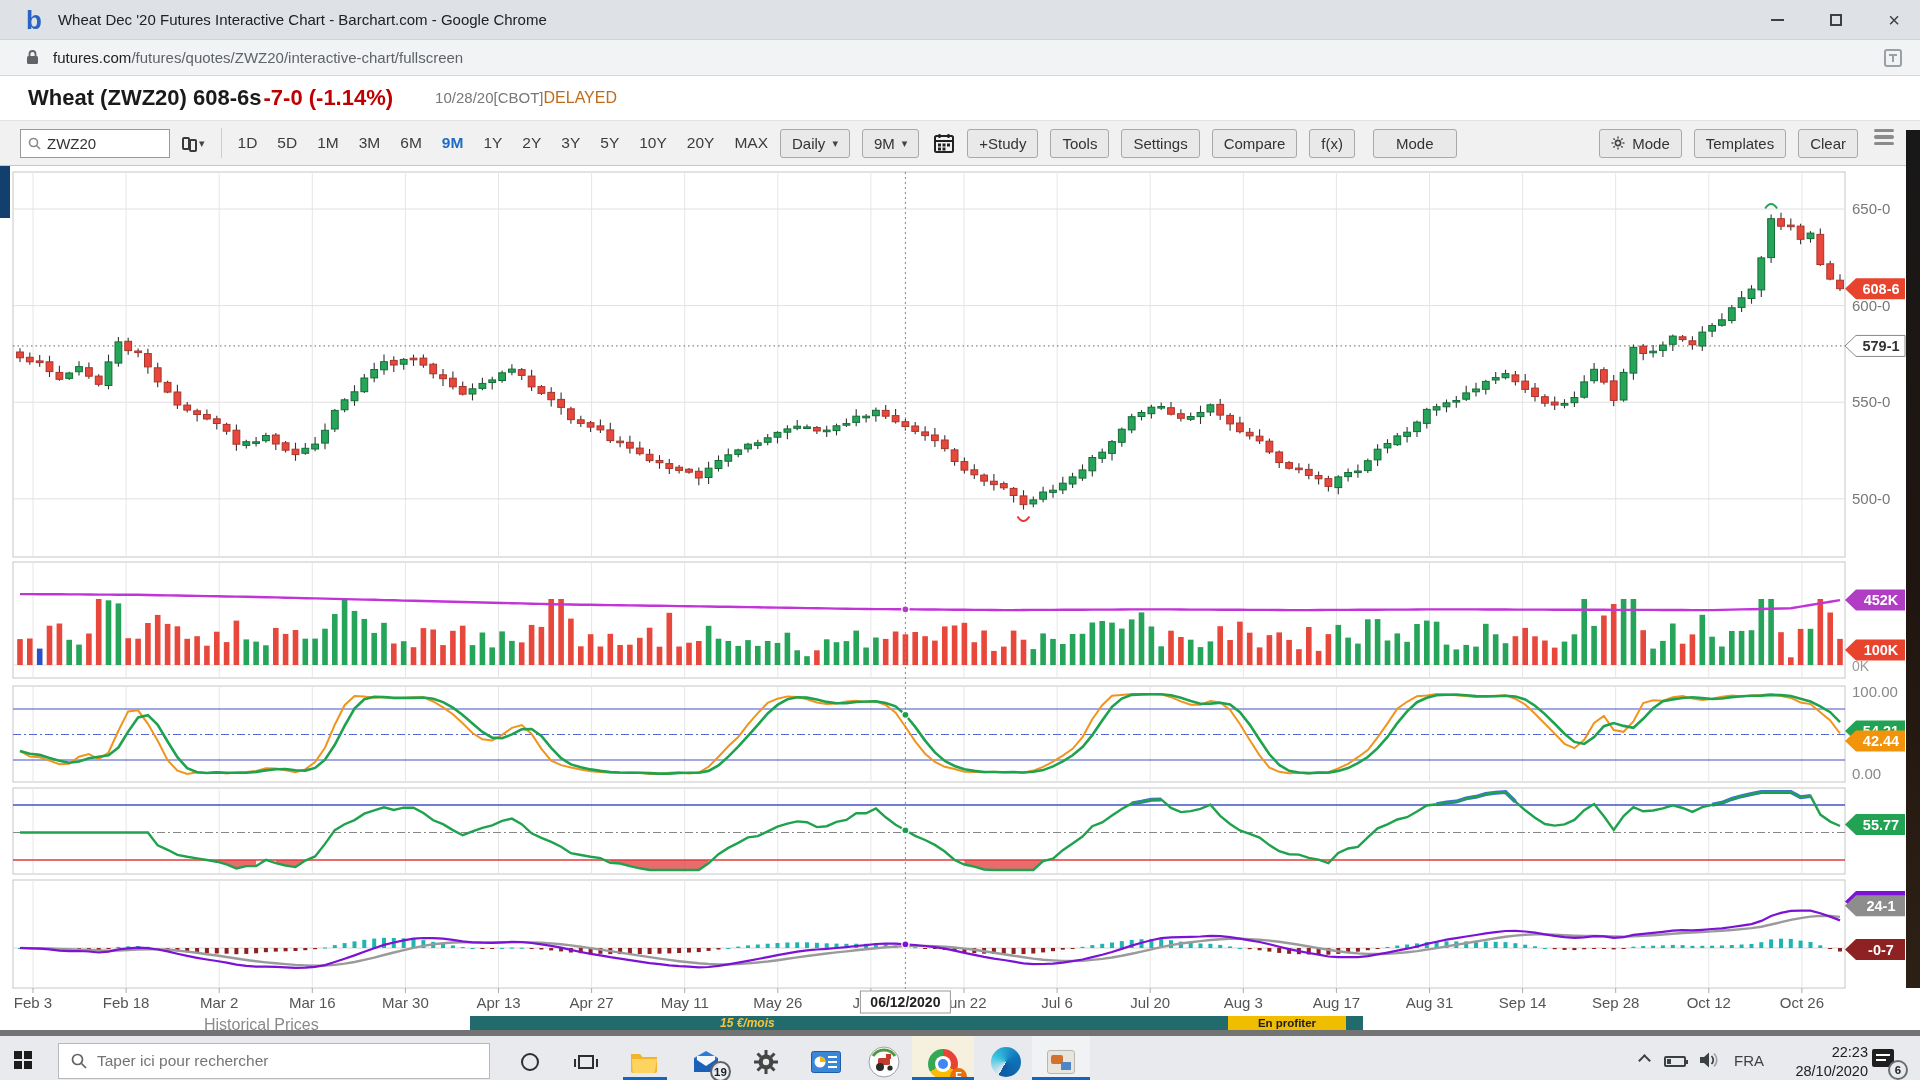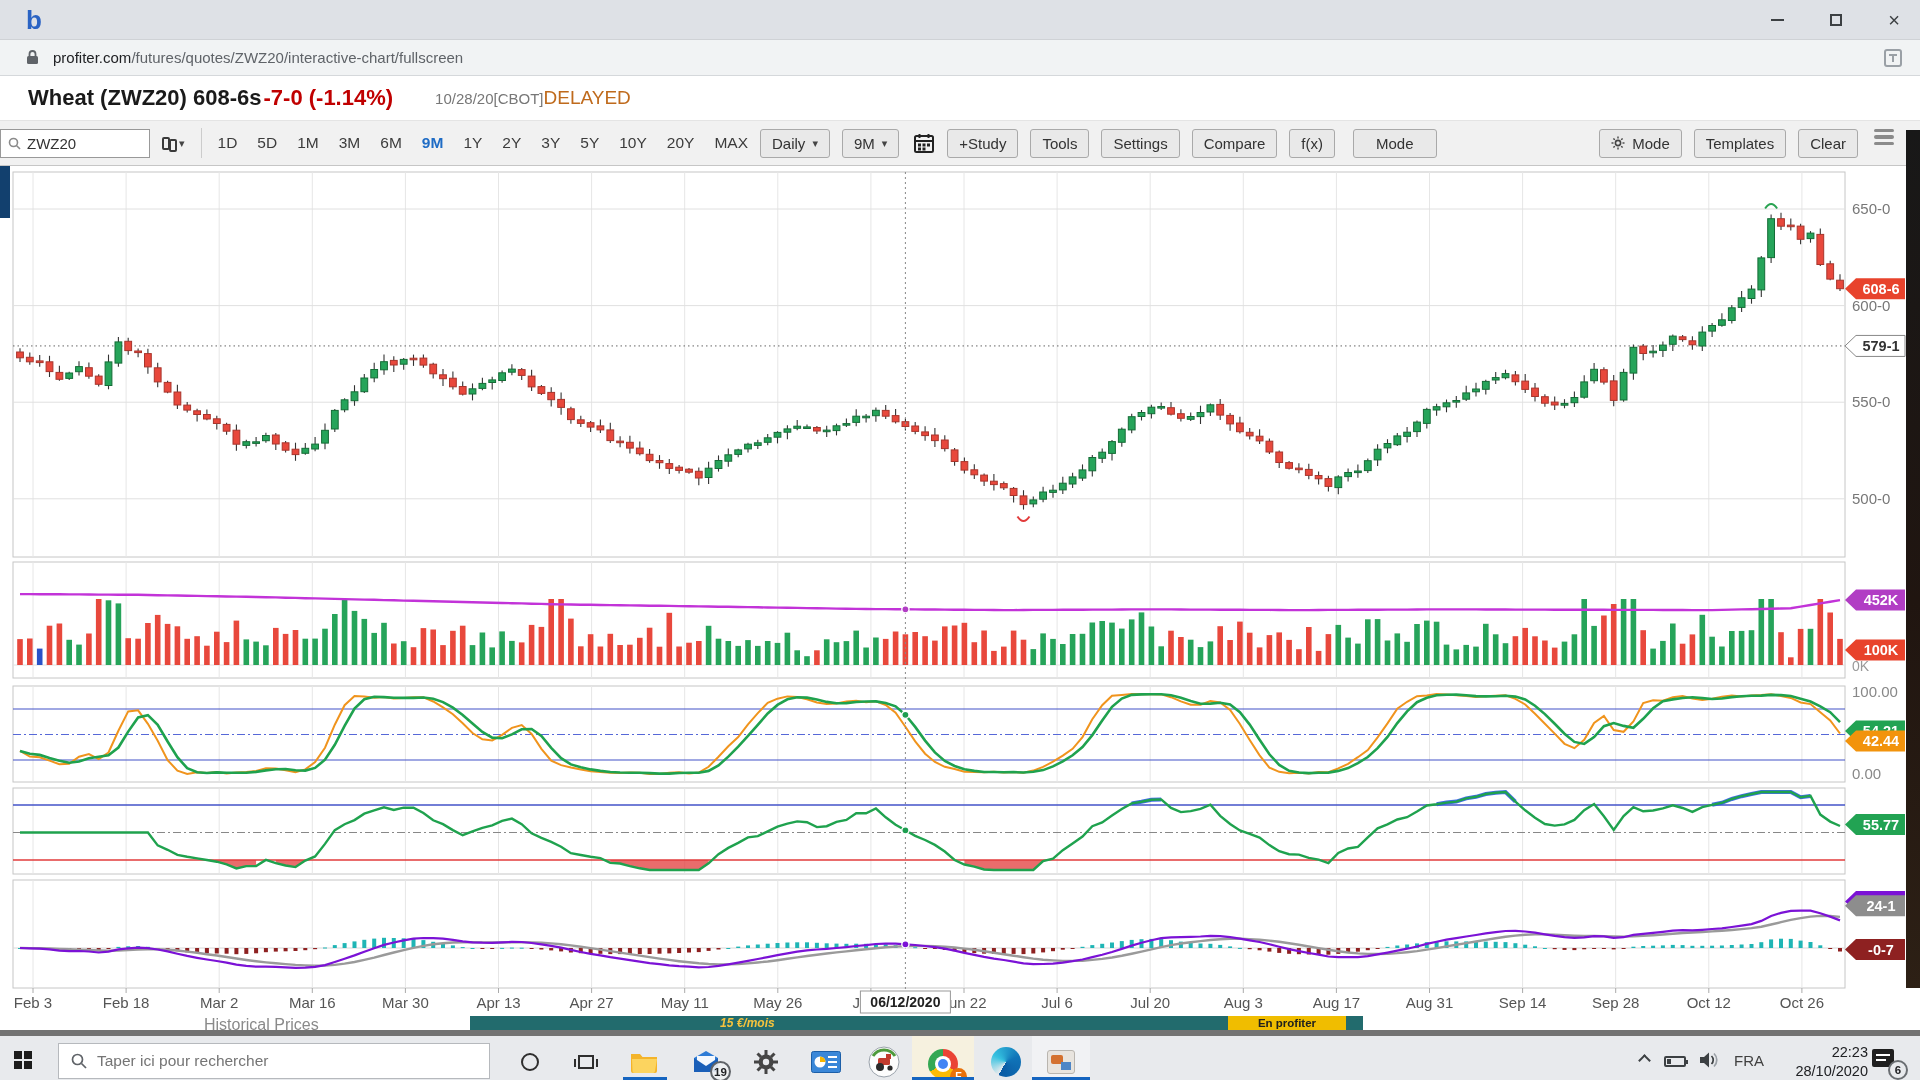--- a/index.html
+++ b/index.html
@@ -21,24 +21,24 @@
   .url .path { color:#5f6368; }
   .translate-ic { margin-left:auto; margin-right:18px; width:18px; height:18px; border:2px solid #9aa0a6; border-radius:3px; position:relative;}
   .translate-ic:before{content:""; position:absolute; left:3px; top:3px; width:8px; height:2px; background:#9aa0a6;}
   .translate-ic:after{content:""; position:absolute; left:6px; top:3px; width:2px; height:8px; background:#9aa0a6;}
 
   
   .page-header { height:44px; background:#fff; display:flex; align-items:center; }
   .sym-title { margin-left:28px; font-size:22px; font-weight:bold; color:#1a1a1a; }
   .sym-change { font-size:22px; font-weight:bold; color:#c00000; margin-left:2px;}
   .sym-info { margin-left:42px; font-size:15px; color:#777; }
-  .sym-delayed { font-size:19px; color:#bf6a1c; }
+  .sym-delayed { font-size:16px; color:#bf6a1c; }
 
   
-  .toolbar { height:46px; background:#f1f1f1; border-top:1px solid #e4e4e4; border-bottom:1px solid #c6c6c6; display:flex; align-items:center; position:relative;}
+  .toolbar { height:46px; background:#f1f1f1; border-top:1px solid #e4e4e4; border-bottom:1px solid #c6c6c6; display:flex; align-items:center; padding-left:20px; position:relative;}
   .searchbox { width:150px; height:29px; background:#fff; border:1px solid #999; display:flex; align-items:center; padding-left:7px; gap:6px;}
   .searchbox input { border:none; outline:none; width:105px; font-size:15px; color:#333; font-family:inherit; background:transparent;}
   .cmp-ic { margin-left:12px; display:flex; align-items:center; gap:2px; }
   .cmp-ic .p1,.cmp-ic .p2{ width:8px; height:13px; border:2px solid #3a3a3a; border-radius:2px;}
   .cmp-ic .p2{ margin-left:-3px; margin-top:5px;}
   .chev { font-size:11px; color:#444; }
   .vdiv { width:1px; height:30px; background:#ccc; margin:0 16px 0 16px; }
   .ranges { display:flex; gap:20px; font-size:15.5px; color:#3c3c3c; }
   .ranges span.active { color:#1f6cc5; font-weight:bold; }
   .tb-btn { margin-left:12px; background:#e9e9e9; border:1px solid #a9a9a9; border-radius:3px; padding:5px 11px; font-size:15px; color:#333; display:flex; align-items:center; gap:7px; white-space:nowrap;}
@@ -99,33 +99,34 @@
   .notif:after{content:""; position:absolute; left:4px; top:10px; width:10px; height:2px; background:#fff;}
   .notif-badge { position:absolute; left:1888px; top:24px; width:20px; height:20px; border-radius:50%; border:2px solid #6a6e72; background:#e8eaed; font-size:11.5px; font-weight:bold; color:#202124; text-align:center; line-height:17px;}
 
   svg text { font-family:"Liberation Sans",sans-serif; }
 </style>
 </head>
 <body>
 
 <div class="titlebar">
   <span class="bc-logo">b</span>
+  <span class="win-title">Wheat Dec '20 Futures Interactive Chart - Barchart.com - Google Chrome</span>
   <div class="win-controls">
     <span class="wc-min"></span>
     <span class="wc-max"></span>
     <span class="wc-close">×</span>
   </div>
 </div>
 
 <div class="addressbar">
   <svg class="lock" width="13" height="15" viewBox="0 0 13 15">
     <rect x="1" y="6" width="11" height="8" rx="1.5" fill="#5f6368"></rect>
     <path d="M3.5 6 V4 a3 3 0 0 1 6 0 V6" fill="none" stroke="#5f6368" stroke-width="1.8"></path>
   </svg>
-  <span class="url"><span>profiter.com</span><span class="path">/futures/quotes/ZWZ20/interactive-chart/fullscreen</span></span>
+  <span class="url"><span>futures.com</span><span class="path">/futures/quotes/ZWZ20/interactive-chart/fullscreen</span></span>
   <span class="translate-ic"></span>
 </div>
 
 <div class="page-header">
   <span class="sym-title">Wheat (ZWZ20) 608-6s</span>
     <span class="sym-change">-7-0 (-1.14%)</span>
   <span class="sym-info"><span>10/28/20</span><span>[CBOT]</span><span class="sym-delayed">DELAYED</span></span>
 </div>
 
 <div class="toolbar">

